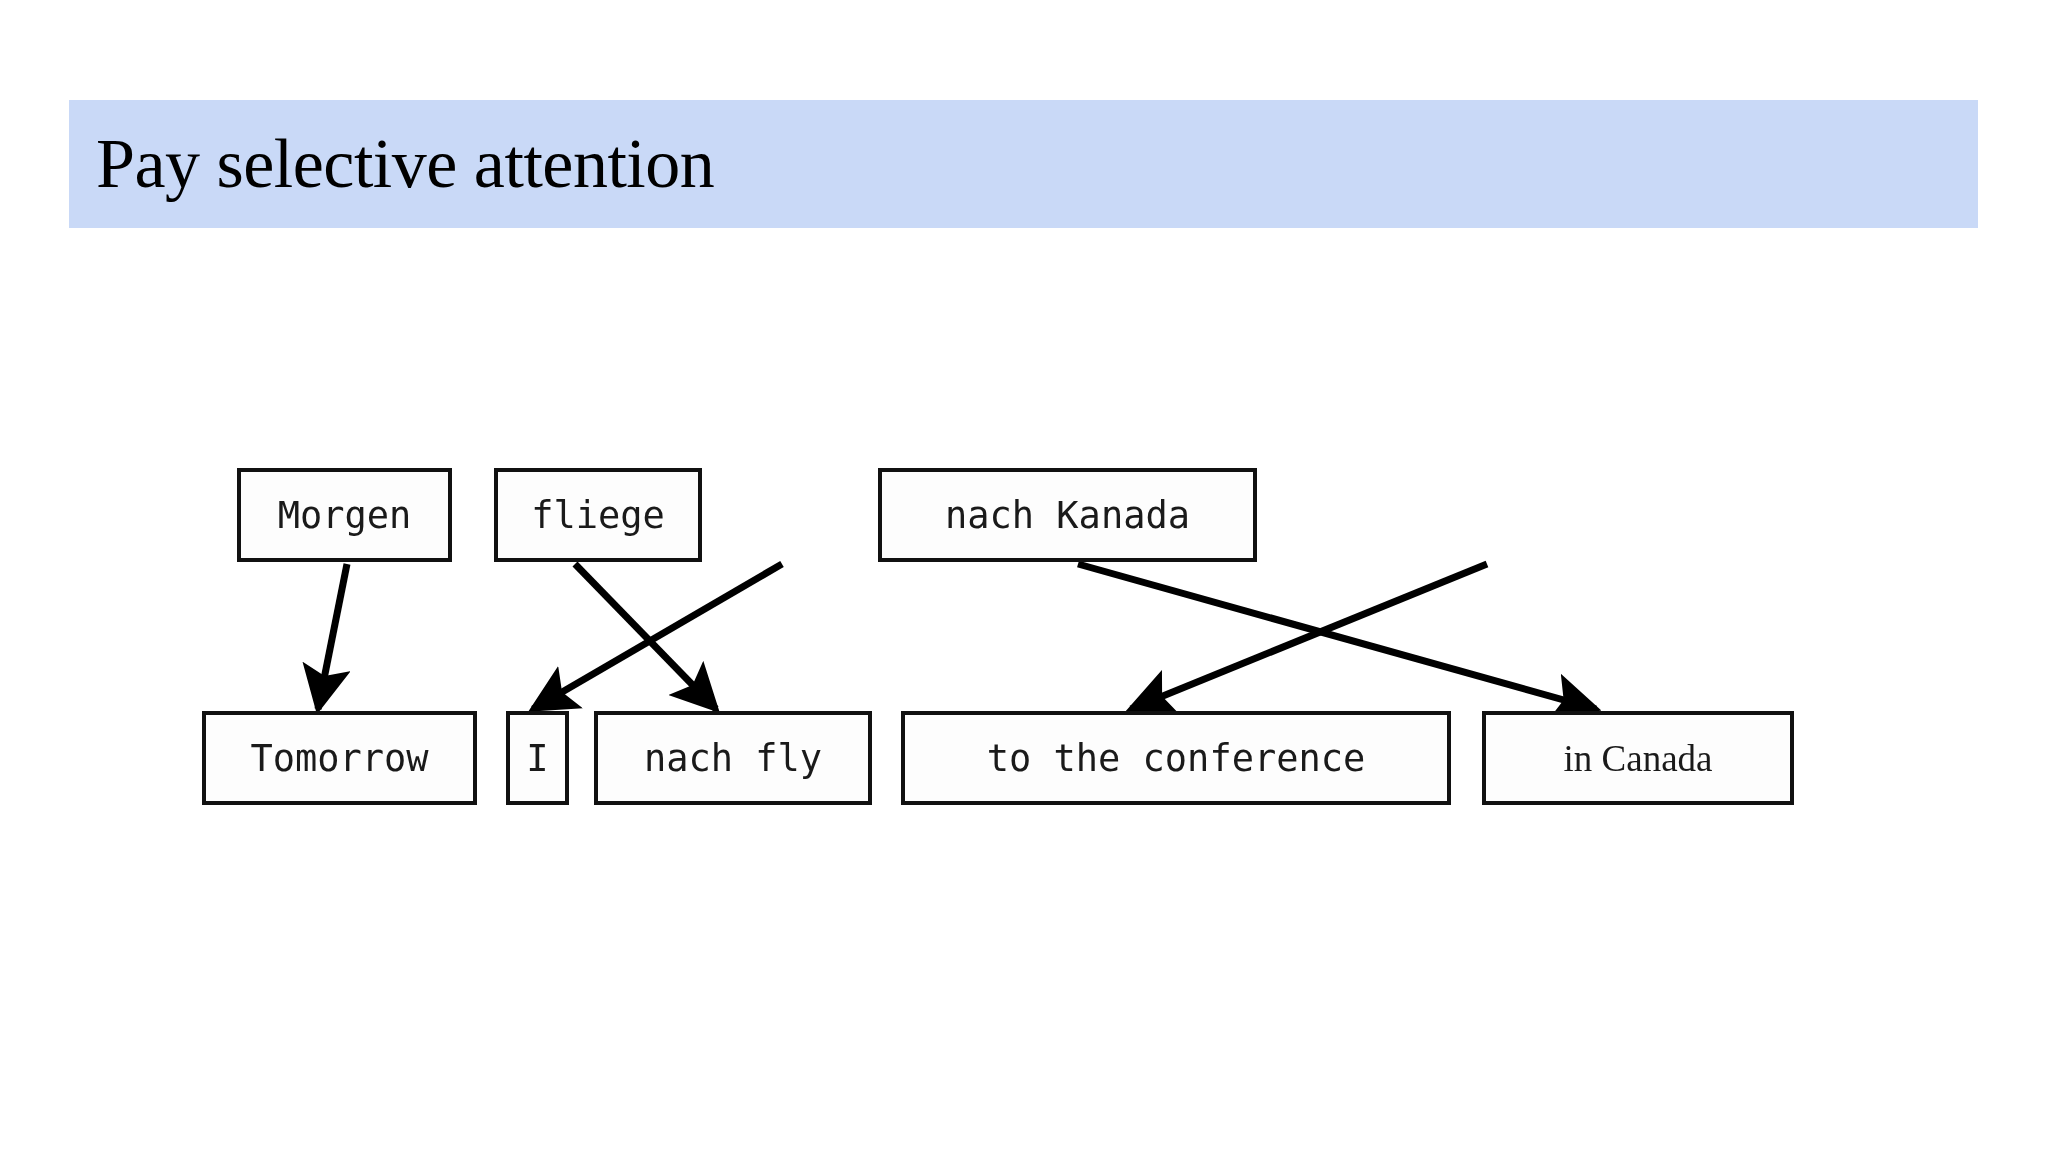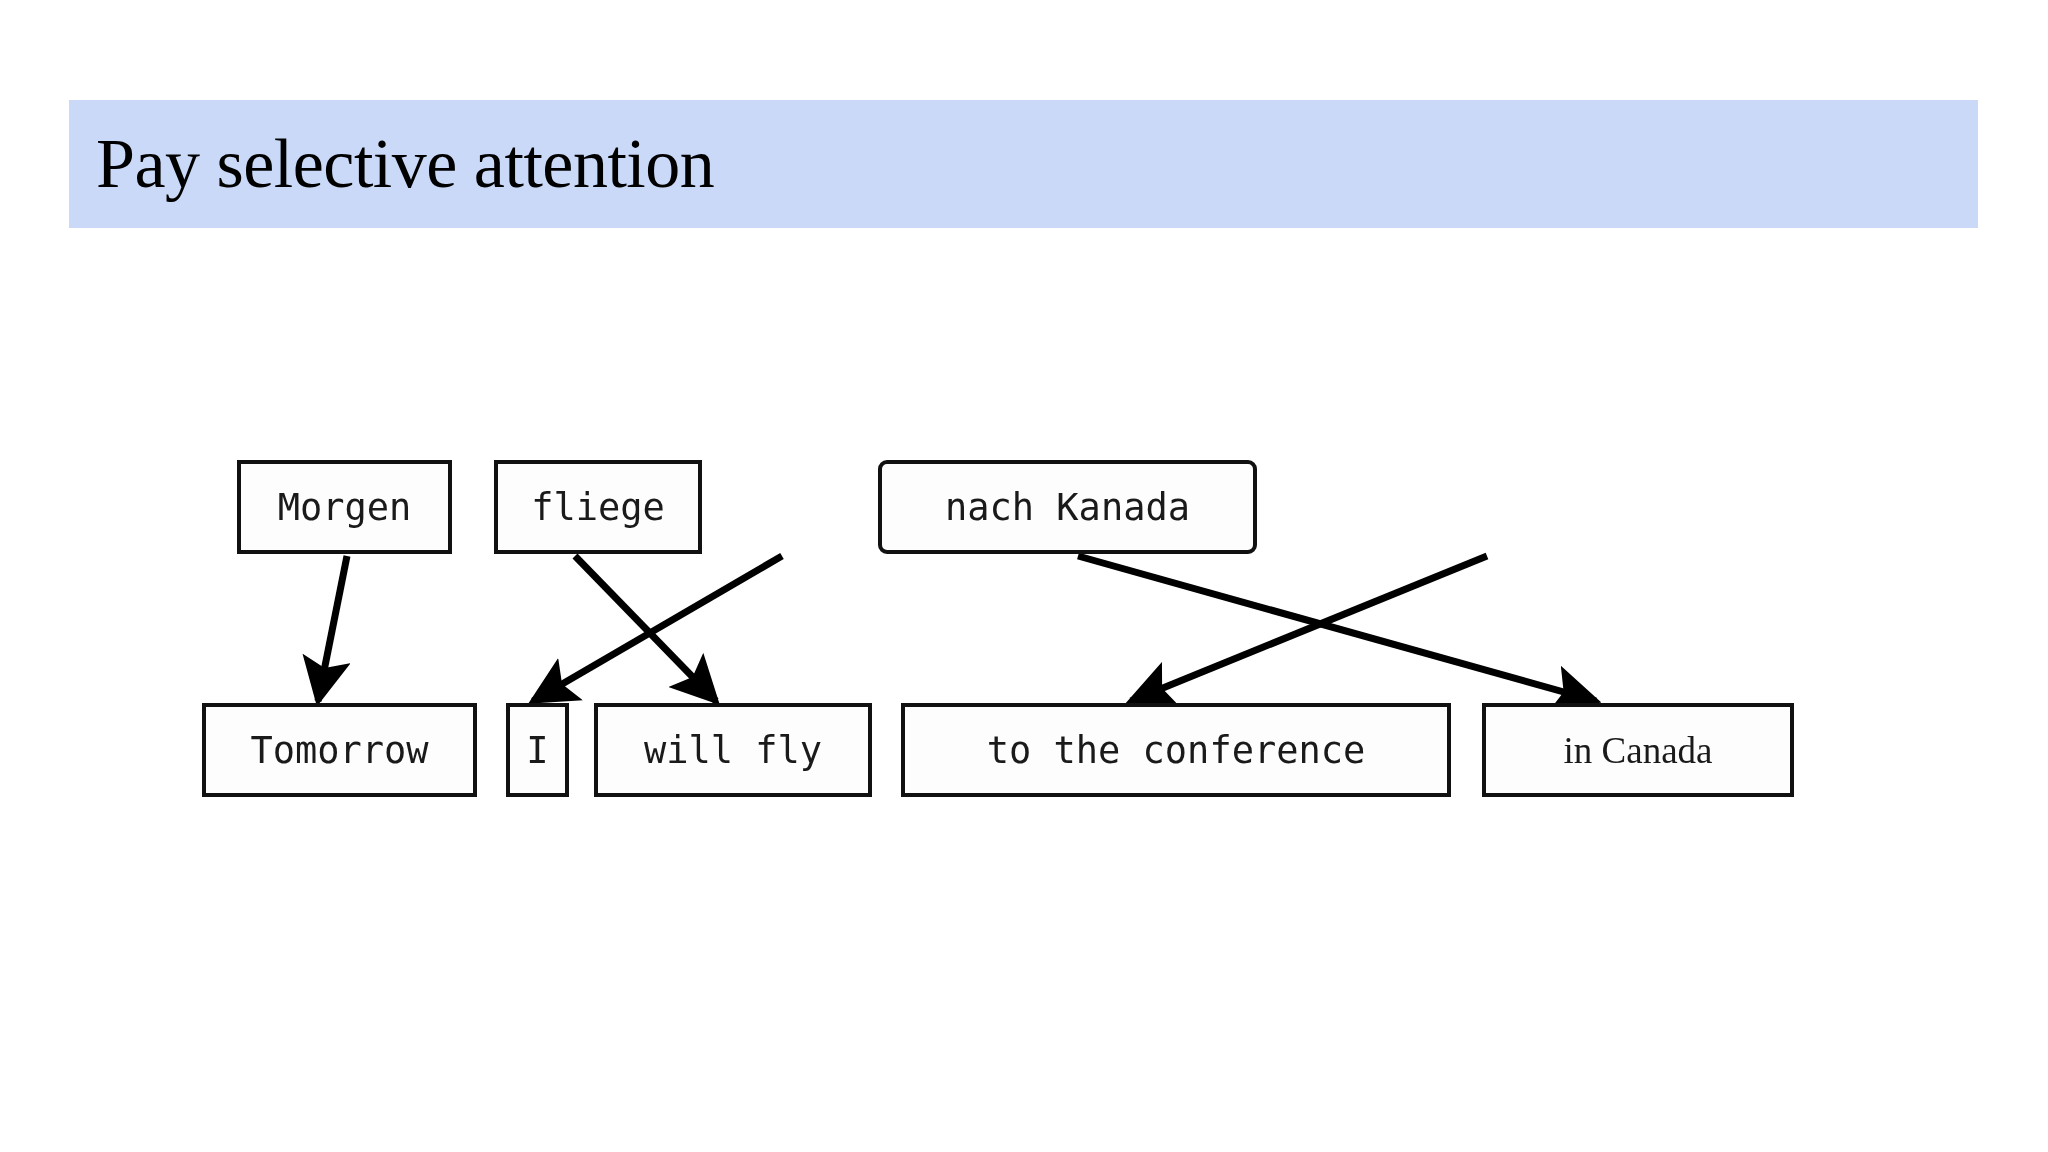--- a/index.html
+++ b/index.html
@@ -37,21 +37,21 @@
     line-height: 1;
     color: #000000;
     white-space: nowrap;
     letter-spacing: -0.5px;
   }
 
   
   #diagram {
     position: absolute;
     left: 0;
-    top: 8px;
+    top: 16px;
     width: 2048px;
     height: 1052px;
   }
   #arrow-layer {
     position: absolute;
     left: 0;
     top: 0;
     width: 2048px;
     height: 1152px;
     pointer-events: none;
@@ -96,22 +96,22 @@
           <line x1="347" y1="548" x2="318" y2="693" stroke-linecap="butt"></line>
           <line x1="575" y1="548" x2="716" y2="693" stroke-linecap="butt"></line>
           <line x1="782" y1="548" x2="533" y2="693" stroke-linecap="butt"></line>
           <line x1="1078" y1="548" x2="1596" y2="693" stroke-linecap="butt"></line>
           <line x1="1487" y1="548" x2="1131" y2="693" stroke-linecap="butt"></line>
         </g>
     </svg>
 
     <div class="token-box row-source" style="left: 237px; width: 215px;">Morgen</div>
     <div class="token-box row-source" style="left: 482px; width: 208px; margin-left: 12px;">fliege</div>
-    <div class="token-box row-source" style="left: 878px; width: 379px; border-radius: 9px;">nach Kanada</div>
+    <div class="token-box row-source" style="left: 878px; width: 379px;">nach Kanada</div>
 
     <div class="token-box row-target" style="left: 178px; width: 275px;">Tomorrow</div>
     <div class="token-box row-target" style="left: 482px; width: 63px;">I</div>
-    <div class="token-box row-target" style="left: 570px; width: 278px;">will fly</div>
+    <div class="token-box row-target" style="left: 570px; width: 278px;">nach fly</div>
     <div class="token-box row-target" style="left: 877px; width: 550px;">to the conference</div>
     <div class="token-box row-target" style="left: 1458px; width: 312px; font-family: Liberation Serif, serif;">in Canada</div>
 
   </div>
 </div>
 
 </body></html>

